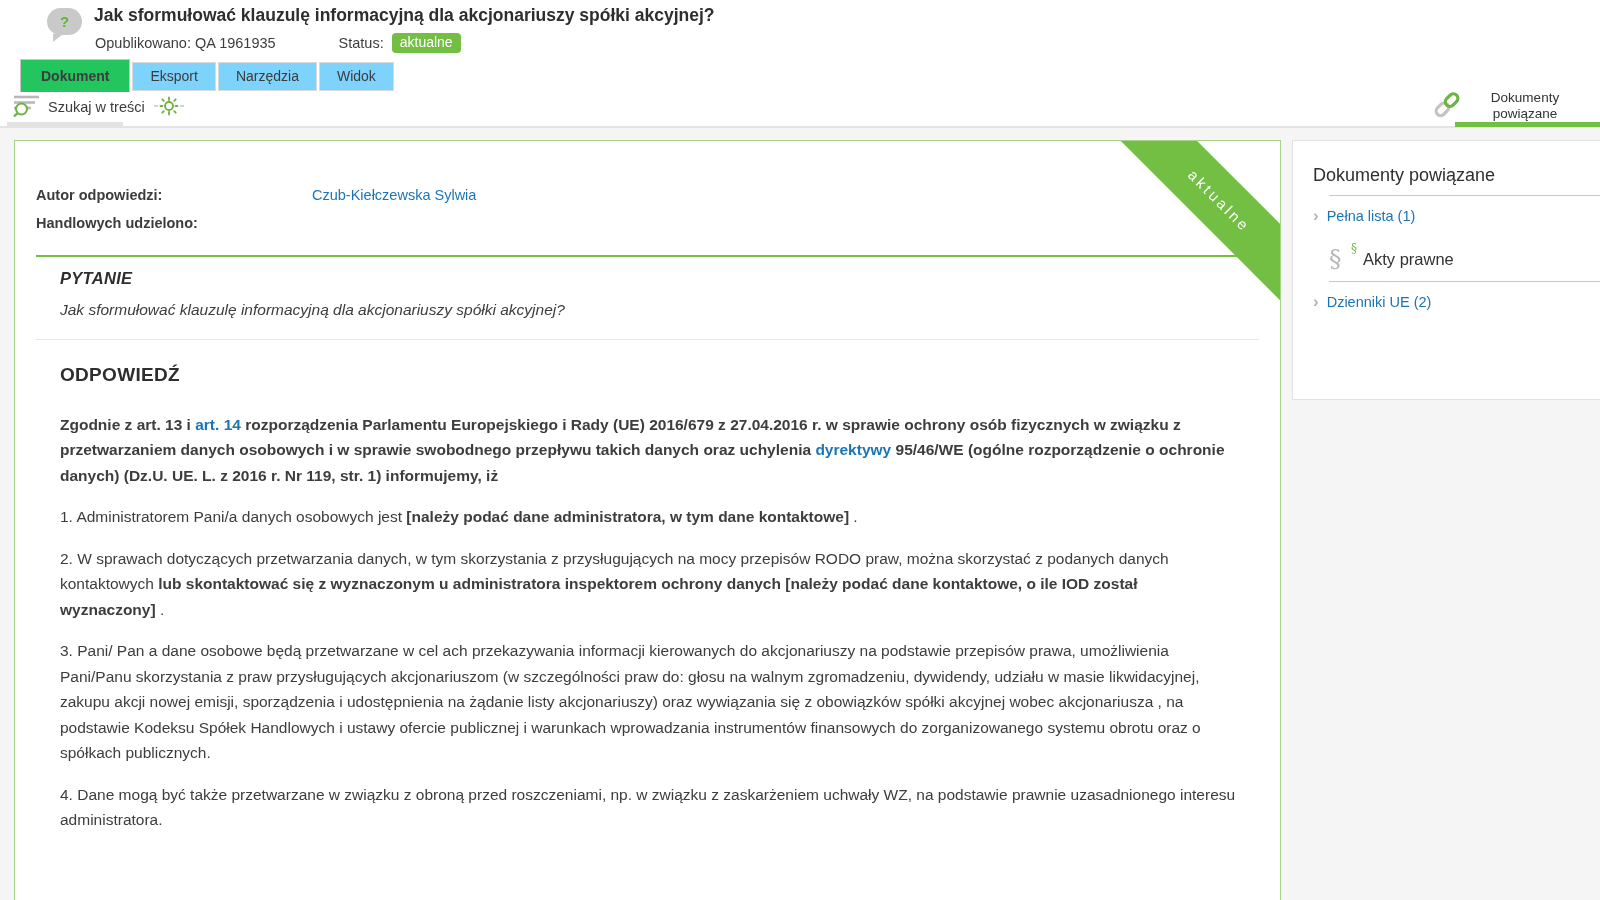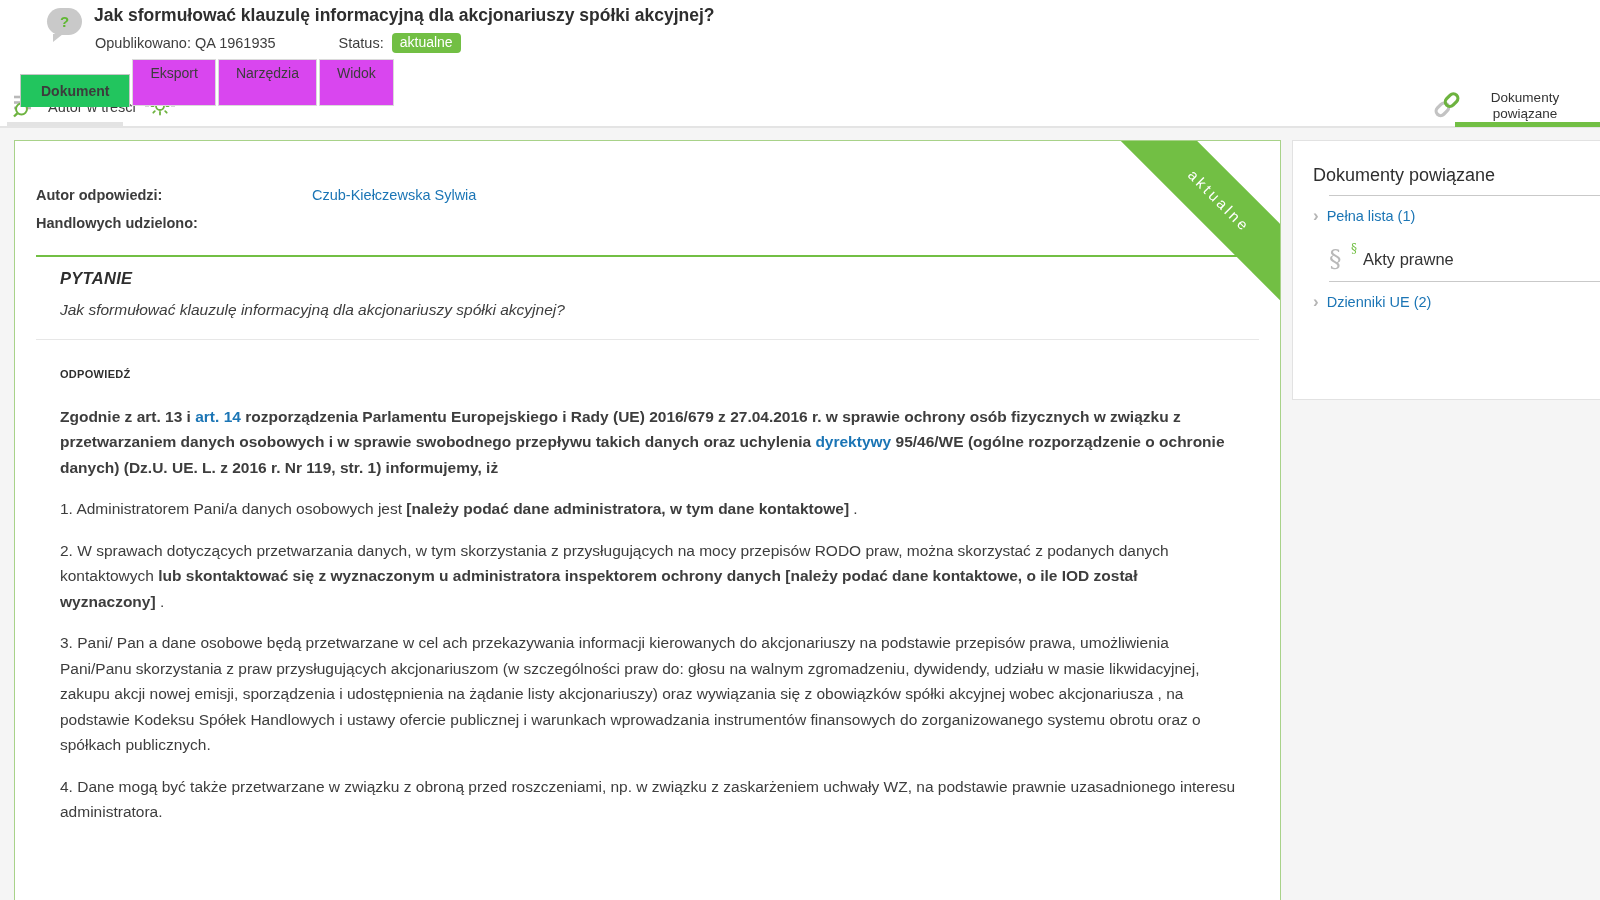--- a/index.html
+++ b/index.html
@@ -20,21 +20,21 @@
   .bubble{position:absolute;left:47px;top:8px;width:35px;height:27px;background:#c9c9c9;border-radius:14px;
           display:flex;align-items:center;justify-content:center;color:#5fb832;font-weight:700;font-size:15px;}
   .bubble::after{content:"";position:absolute;left:6px;bottom:-7px;width:0;height:0;
           border-left:10px solid #c9c9c9;border-bottom:8px solid transparent;}
   .page-title{position:absolute;left:94px;top:5px;font-size:17.5px;font-weight:700;color:var(--head);}
   .meta-line{position:absolute;left:95px;top:33px;font-size:14.5px;color:var(--text);display:flex;align-items:center;}
   .meta-line .status-lbl{margin-left:63px;margin-right:8px;}
   .badge{display:inline-block;background:var(--green);color:#fff;border-radius:4px;padding:1px 8px 3px;font-size:14px;}
 
   .tabs{position:absolute;left:20px;top:59px;display:flex;align-items:flex-end;gap:2px;z-index:6;}
-  .tab{border:1px solid #dadada;background:#d946ef;padding:5px 17px 24px;font-size:14px;color:#3c3c3c;cursor:pointer;}
+  .tab{border:1px solid #dadada;background:#7dd3fc;padding:5px 17px 6px;font-size:14px;color:#3c3c3c;cursor:pointer;}
   .tab.active{border-color:#c6c6c6;border-bottom:none;padding:8px 20px 8px;font-weight:700;margin-bottom:-1px;background:#22c55e;}
 
   .tool-left{position:absolute;left:13px;top:90px;height:34px;display:flex;align-items:center;gap:8px;font-size:14.5px;color:#3c3c3c;cursor:pointer;}
   .search-underline{position:absolute;left:7px;top:122px;width:116px;height:4px;background:#e3e3e3;}
   .tool-right{position:absolute;right:0;top:86px;width:170px;height:40px;display:flex;align-items:center;cursor:pointer;}
   .tool-right .lbl{flex:1;text-align:center;font-size:13.5px;line-height:16px;color:#333;padding-right:14px;white-space:pre-line;width:92px;}
   .related-underline{position:absolute;right:0;top:122px;width:145px;height:5px;background:var(--green);}
 
   
   .page-bg{position:absolute;left:0;top:128px;width:1600px;height:772px;background:#f5f5f5;}
@@ -47,21 +47,21 @@
   .meta-rows{margin:44px 21px 0;}
   .meta-row{display:flex;font-size:14.5px;line-height:20px;margin-bottom:8px;}
   .meta-row .lab{width:276px;font-weight:700;color:#3c3c3c;}
   .meta-row a{color:var(--blue);font-weight:400;text-decoration:none;text-align:right;}
   .green-rule{margin:22px 21px 0;height:2px;background:var(--green);}
   .sec{padding:12px 45px 0 45px;font-style:italic;}
   .sec h2{font-size:16.5px;font-weight:700;color:var(--head);letter-spacing:.3px;}
   .q-text{margin-top:13px;font-size:15.5px;color:var(--text);}
   .gray-rule{margin:20px 21px 0;height:1px;background:#e7e7e7;}
   .answer{padding:22px 44px 30px 45px;font-size:15.5px;line-height:25.5px;color:var(--text);}
-  .answer h2{font-size:11px;font-weight:700;color:var(--head);letter-spacing:.3px;margin-bottom:16px;}
+  .answer h2{font-size:19px;font-weight:700;color:var(--head);letter-spacing:.3px;margin-bottom:24px;}
   .answer p{margin-bottom:16px;}
   .seg.bold{font-weight:700;}
   a.seg{text-decoration:none;color:var(--blue);}
   .seg.boldlink{font-weight:700;color:var(--blue);}
   sup.seg{font-weight:700;font-size:11px;}
 
   
   .sidebar{position:absolute;left:1292px;top:140px;width:308px;height:260px;background:#fff;
            border:1px solid #e2e2e2;border-right:none;z-index:2;}
   .sidebar h3{font-size:18px;font-weight:400;color:#2f2f2f;padding:24px 0 0 20px;}
@@ -100,21 +100,21 @@
   <div class="tool-left">
     <span>
       <svg width="27" height="25" viewBox="0 0 27 25">
         <line x1="1" y1="4" x2="26" y2="4" stroke="#b9b9b9" stroke-width="2.6"></line>
         <line x1="1" y1="9.5" x2="22" y2="9.5" stroke="#b9b9b9" stroke-width="2.6"></line>
         <line x1="1" y1="15" x2="18" y2="15" stroke="#b9b9b9" stroke-width="2.6"></line>
         <circle cx="8.5" cy="16" r="5.5" fill="#ffffff" stroke="#6db33f" stroke-width="2"></circle>
         <line x1="4.3" y1="20.4" x2="1" y2="23.5" stroke="#6db33f" stroke-width="2.4"></line>
       </svg>
     </span>
-    <span>Autor w treści</span>
+    <span>Szukaj w treści</span>
     <span>
       <svg width="32" height="24" viewBox="0 0 32 24">
         <line x1="1" y1="12" x2="5" y2="12" stroke="#d4d4d4" stroke-width="2"></line>
         <line x1="27" y1="12" x2="31" y2="12" stroke="#d4d4d4" stroke-width="2"></line>
         <circle cx="16" cy="12" r="4" fill="none" stroke="#6db33f" stroke-width="1.8"></circle>
         <g stroke="#6db33f" stroke-width="1.8" stroke-linecap="round">
           <line x1="16" y1="3.5" x2="16" y2="6"></line>
           <line x1="16" y1="18" x2="16" y2="20.5"></line>
           <line x1="9.5" y1="12" x2="7.5" y2="12"></line>
           <line x1="22.5" y1="12" x2="24.5" y2="12"></line>

